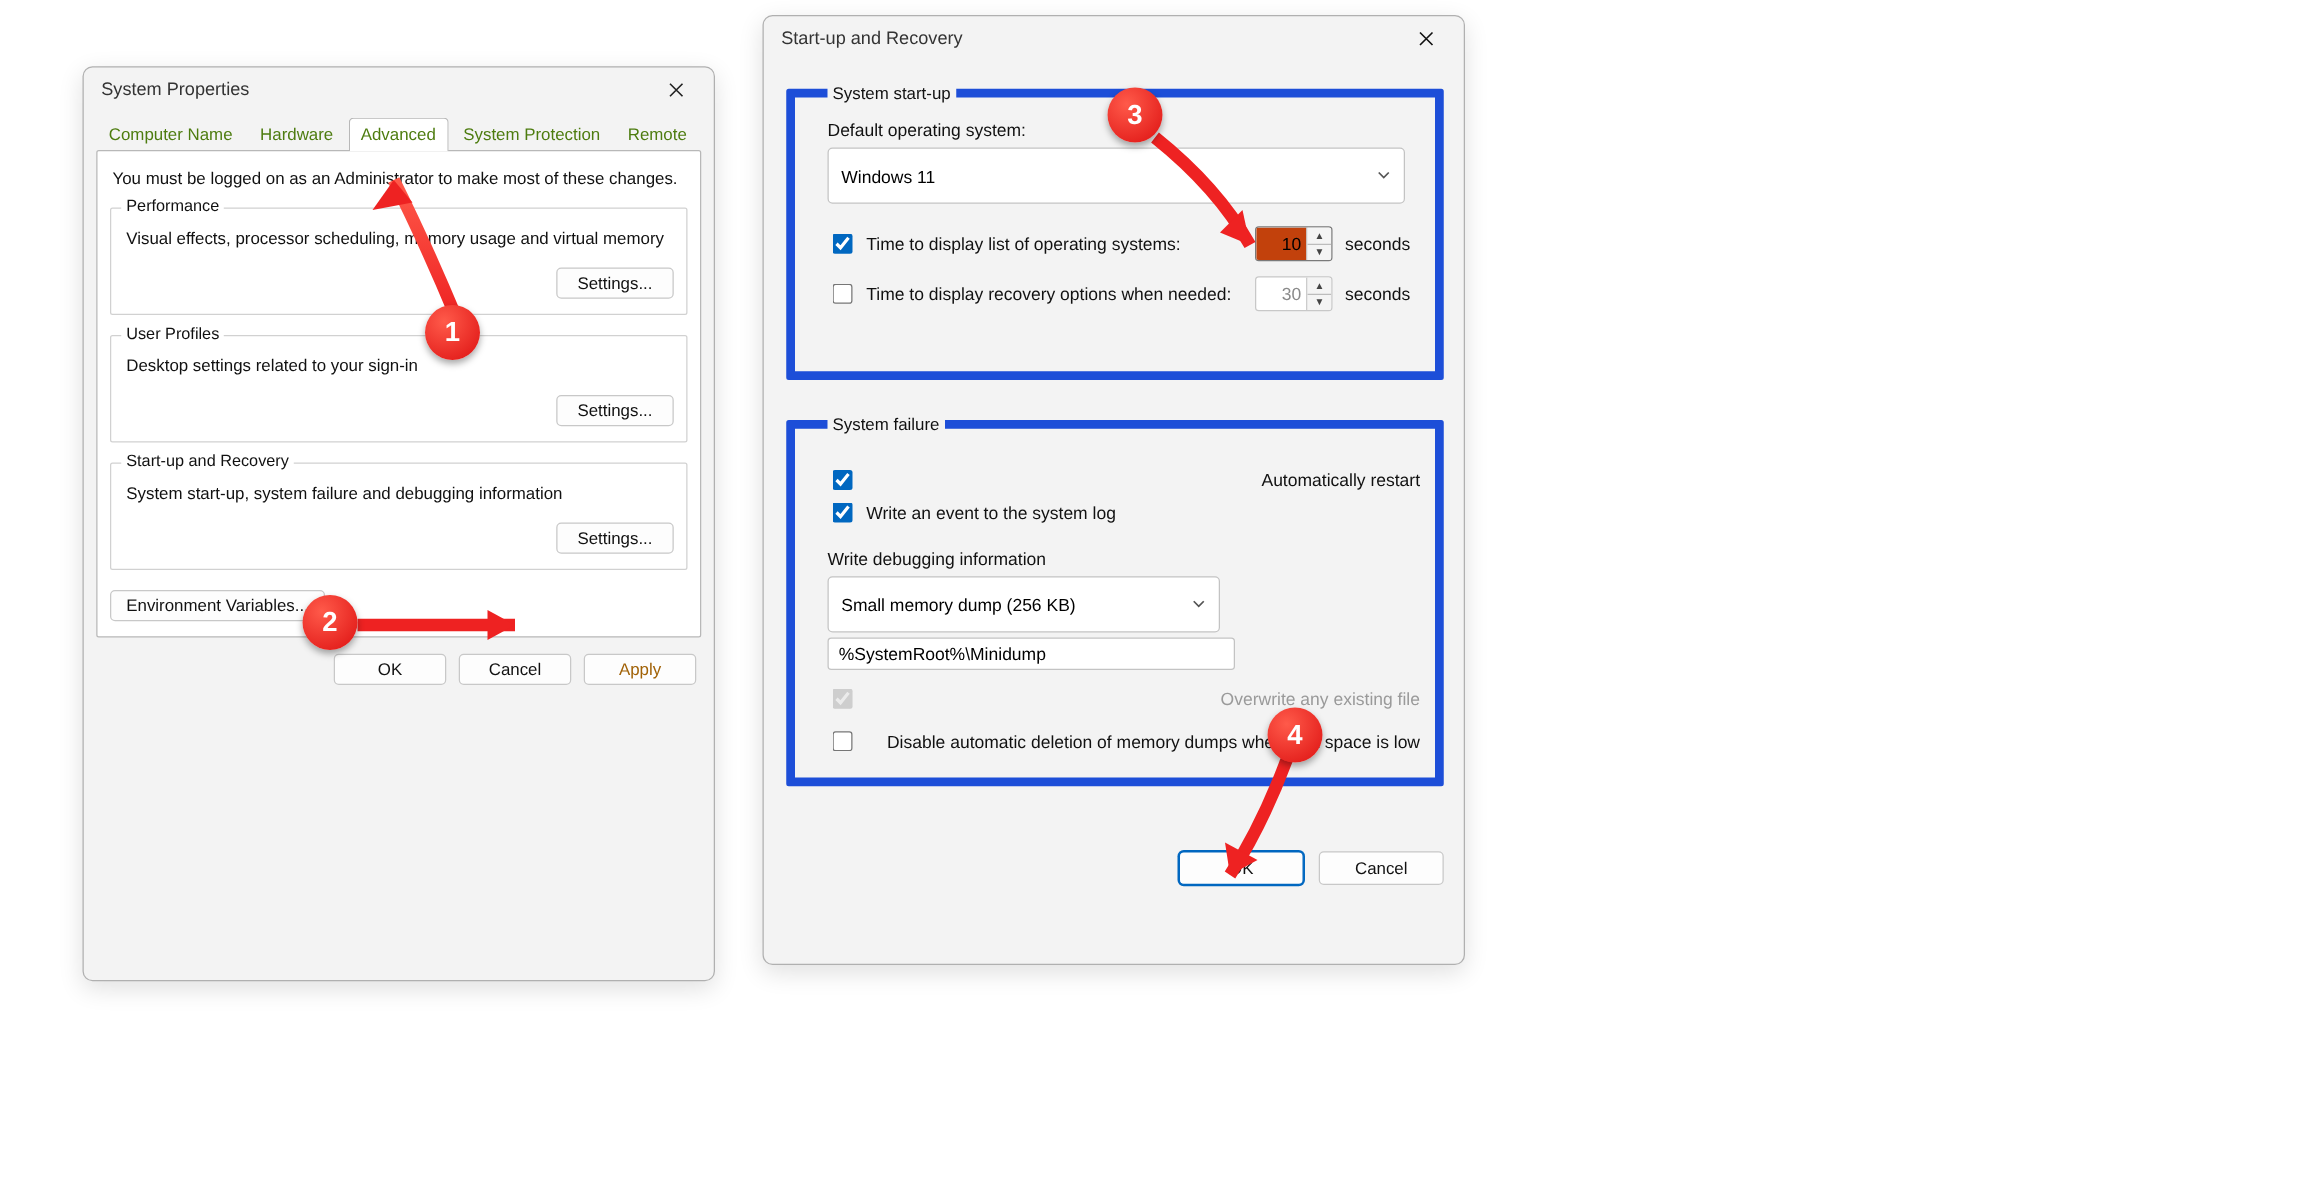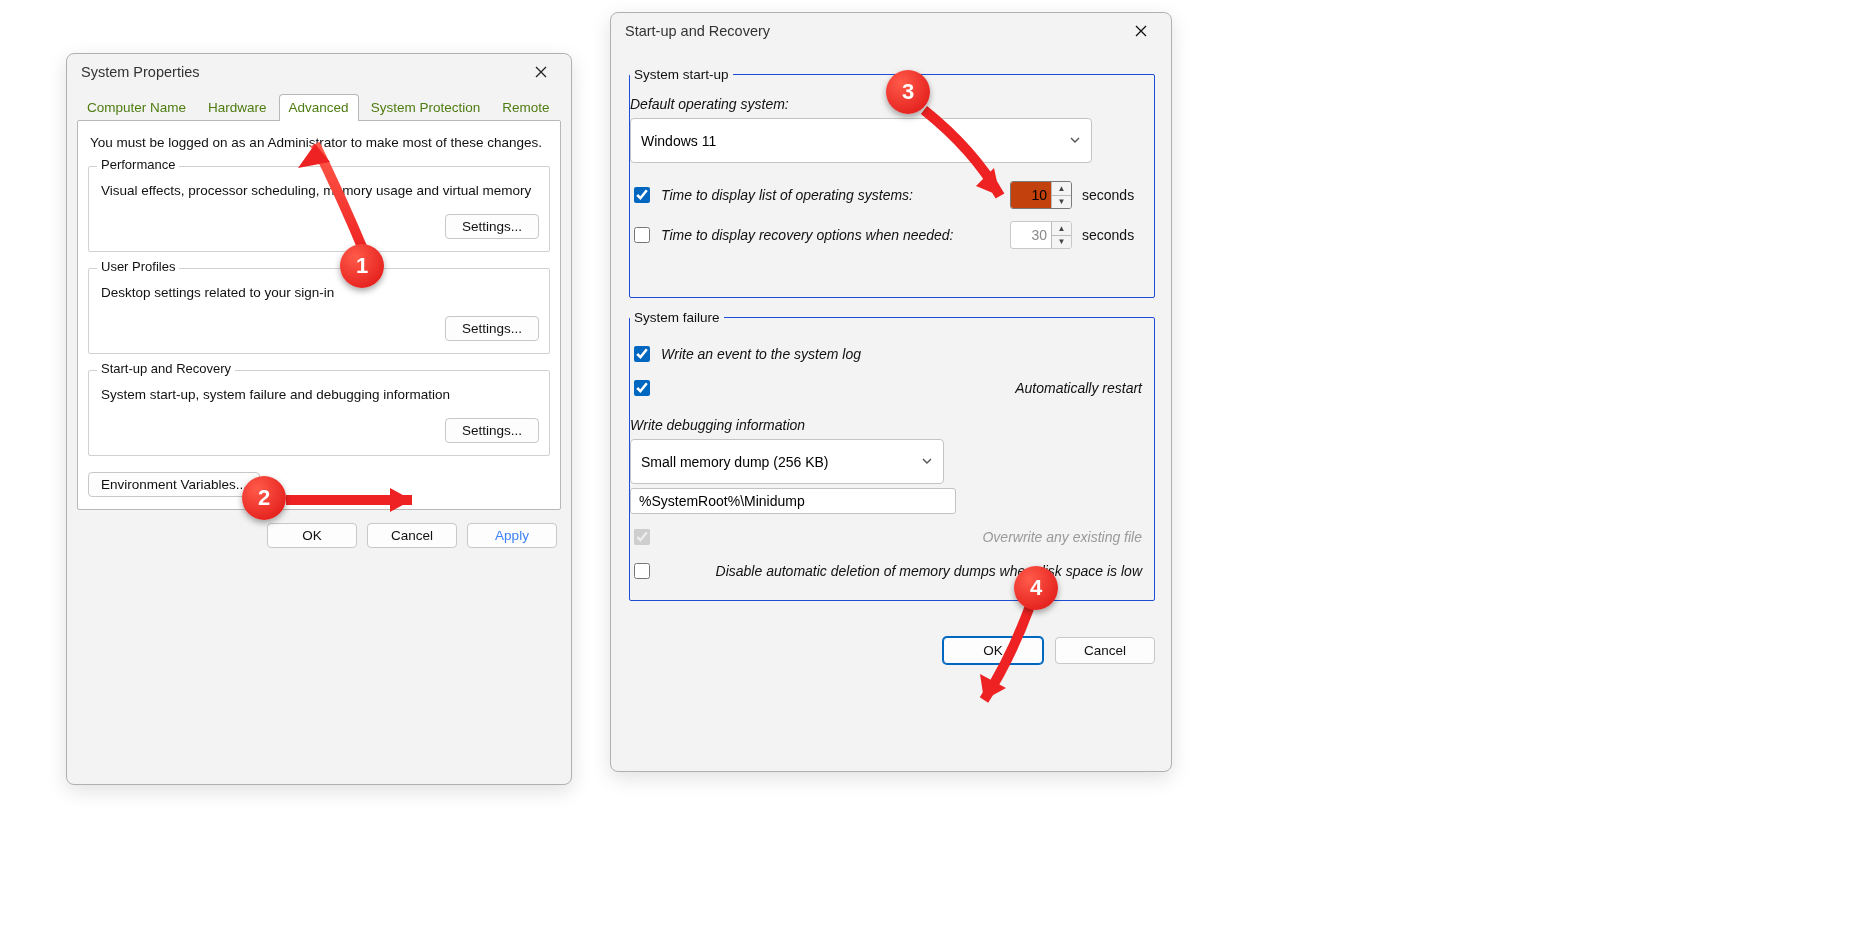--- a/index.html
+++ b/index.html
@@ -72,45 +72,45 @@
   .btn {
     background:#fdfdfd;
     border:1px solid #c8c8c8;
     border-radius:4px;
     font-size:13.5px;
     padding:4px 16px;
     min-width:88px;
     color:#111;
   }
   .btn.wide { min-width: auto; padding:4px 12px;}
-  .btn.disabled { color:#3b82f6; }
+  .btn.disabled { color:#a16207; }
 
   .footer {
     display:flex; justify-content:flex-end; gap:10px;
     padding: 8px 14px 14px 0;
   }
   .footer .btn { min-width:90px; padding:4px 0; text-align:center;}
 
   
   .sr { left: 610px; top: 12px; width: 562px; height: 760px; }
 
   .sr-body { padding: 14px 16px 10px 18px; }
 
   fieldset.group2 {
-    border:1px solid #1d4ed8;
+    border:7px solid #1d4ed8;
     border-radius:2px;
-    margin: 4px 0 12px 0;
-    padding: 14px 12px 18px 0;
+    margin: 4px 0 28px 0;
+    padding: 14px 12px 18px 26px;
     background:#f3f3f3;
   }
   fieldset.group2 legend {
     font-size:13.5px; color:#111; padding:0 4px;
     background:#f3f3f3;
   }
-  .lbl { font-size:14px; color:#111;font-style:italic;}
+  .lbl { font-size:14px; color:#111;}
 
   .combo {
     display:flex; align-items:center; justify-content:space-between;
     background:#fff; border:1px solid #c3c3c3; border-radius:4px;
     height:45px; padding:0 10px; font-size:14px; width: 462px;
     margin-top:6px;
   }
   .combo .chev svg{ width:12px; height:12px; color:#555;}
 
   .checkrow { display:flex; align-items:center; gap:8px; margin-top:18px;}
@@ -282,27 +282,27 @@
           </div>
           <span class="unit">seconds</span>
         </div>
       </div>
       <div style="height:30px"></div>
     </fieldset>
 
     <fieldset class="group2">
       <legend>System failure</legend>
 
+      <div class="checkrow inline">
+        <input type="checkbox" checked="" style="">
+        <span class="lbl">Automatically restart</span>
+      </div>
       <div class="checkrow" style="margin-top:4px">
         <input type="checkbox" checked="" style="">
         <span class="lbl">Write an event to the system log</span>
-      </div>
-      <div class="checkrow inline">
-        <input type="checkbox" checked="" style="">
-        <span class="lbl">Automatically restart</span>
       </div>
 
       <div class="lbl" style="margin-top:18px">Write debugging information</div>
       <div class="combo" style="width:314px">
         <span>Small memory dump (256 KB)</span>
         <span class="chev"><svg viewBox="0 0 12 12">
               <path d="M2 4 L6 8 L10 4" stroke="#555" stroke-width="1.4" fill="none"></path>
             </svg></span>
       </div>
 

